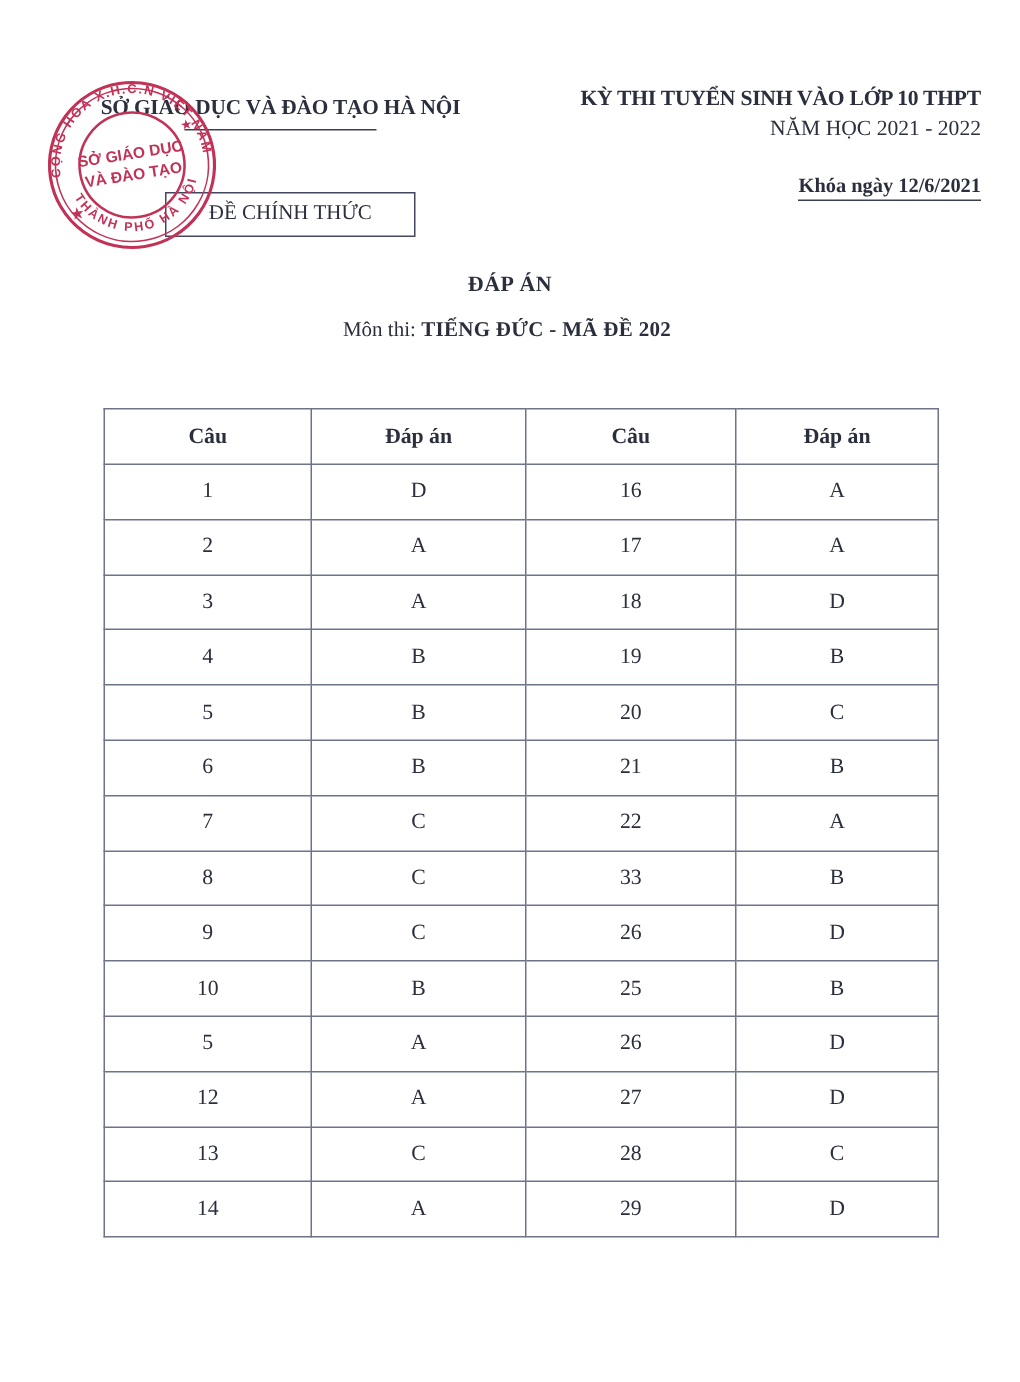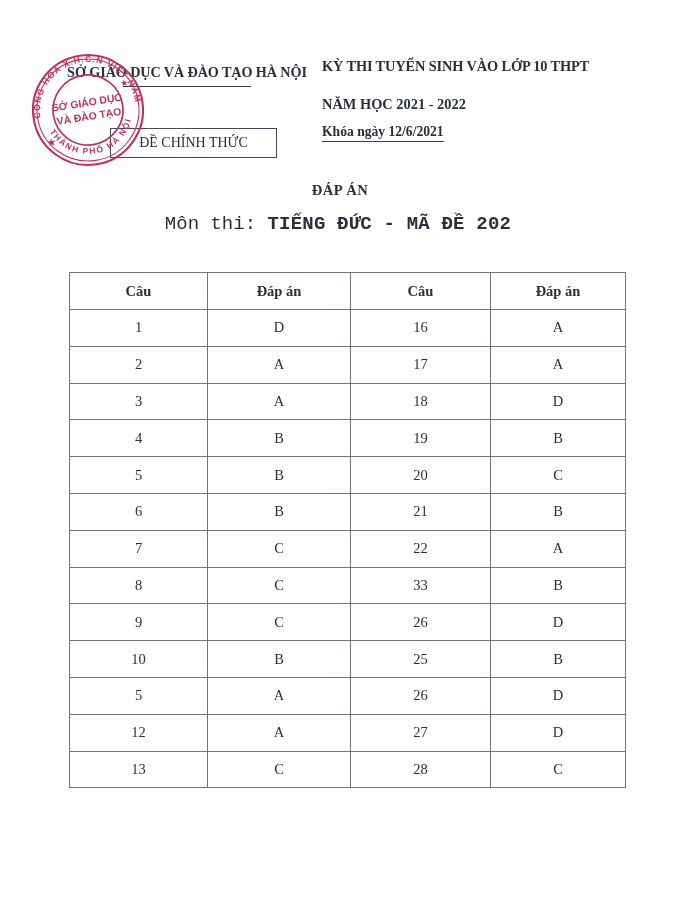--- a/index.html
+++ b/index.html
@@ -57,37 +57,37 @@
     align-items: center;
     justify-content: center;
     font-size: 14px;
   }
 
   .hdr-right {
     position: absolute;
     left: 322px;
     top: 0px;
     width: 332px;
-    text-align: left;
+    text-align: right;
   }
   .hdr-right .r1 {
     font-size: 14.4px;
     font-weight: bold;
     white-space: nowrap;
     letter-spacing: -0.15px;
   }
   .hdr-right .r2 {
     font-size: 14.4px;
-    font-weight: bold;
-    margin-top: 21px;
+    font-weight: normal;
+    margin-top: 3px;
   }
   .hdr-right .r3 {
     font-size: 13.6px;
     font-weight: bold;
-    margin-top: 11px;
+    margin-top: 21px;
     display: inline-block;
     border-bottom: 1.2px solid #3a3f52;
     padding-bottom: 1px;
   }
 
   
   .stamp {
     position: absolute;
     left: 26px;
     top: 48px;
@@ -108,22 +108,21 @@
     font-size: 14.6px;
     font-weight: bold;
     letter-spacing: 0.4px;
   }
   .subject-line {
     position: absolute;
     top: 213px;
     left: 0;
     width: 676px;
     text-align: center;
-    font-size: 19px;
-    font-family: Liberation Mono, monospace;
+    font-size: 14px;
   }
   .subject-line .lbl { font-weight: normal; }
   .subject-line .val { font-weight: bold; letter-spacing: 0.2px; }
 
   
   .answer-table {
     position: absolute;
     left: 69px;
     top: 272px;
     width: 556px;
@@ -294,14 +293,20 @@
         <td>A</td>
         <td class="mid-start">27</td>
         <td>D</td>
       </tr>
       <tr>
         <td>13</td>
         <td>C</td>
         <td class="mid-start">28</td>
         <td>C</td>
       </tr>
+      <tr>
+        <td>14</td>
+        <td>A</td>
+        <td class="mid-start">29</td>
+        <td>D</td>
+      </tr>
     </tbody>
 </table>
 
 </body></html>

